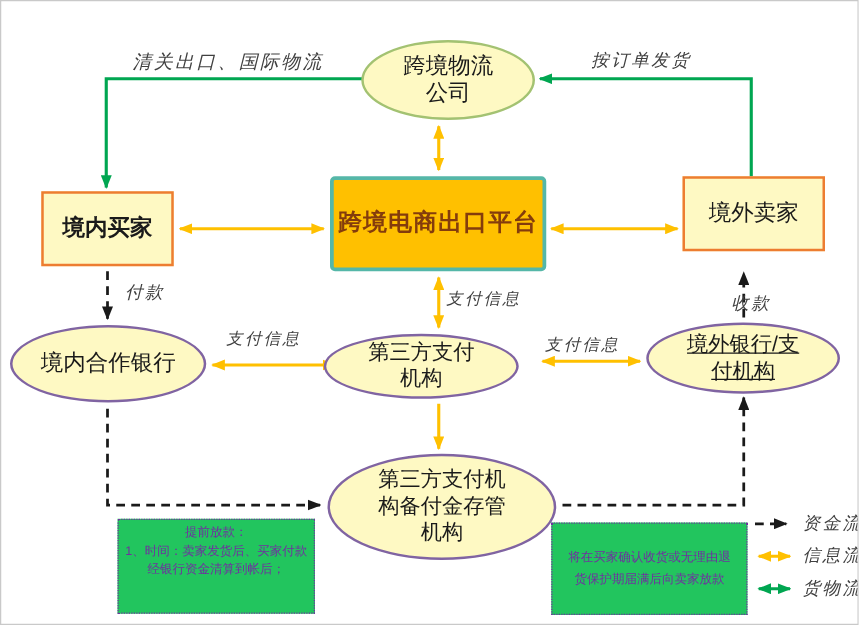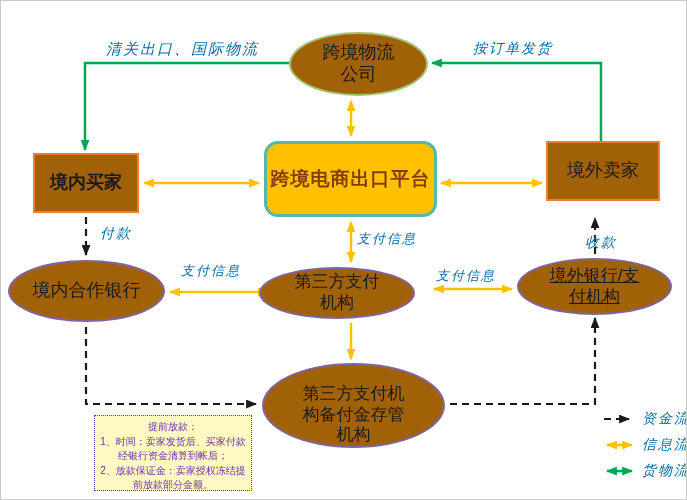--- a/index.html
+++ b/index.html
@@ -4,49 +4,49 @@
 <style>
   html,body{margin:0;padding:0;background:#ffffff;}
   .stage{
     position:relative;width:687px;height:500px;background:#ffffff;
     border:1px solid #c9c9c9;box-sizing:border-box;overflow:hidden;
     font-family:"Liberation Sans",sans-serif;
   }
   .layer{position:absolute;left:0;top:0;width:687px;height:500px;}
   .node{
     position:absolute;display:flex;align-items:center;justify-content:center;
-    text-align:center;box-sizing:border-box;color:#1a1a1a;background:#a16207;
+    text-align:center;box-sizing:border-box;color:#1a1a1a;background:#fef9c3;
     font-family:"Liberation Sans",sans-serif;z-index:2;
   }
   .node .wrap{display:inline-block;line-height:1.22;}
   .ellipse{border-radius:50%;}
   #node-logistics{left:288px;top:31px;width:139px;height:64px;border:2px solid #A3C272;font-size:18px;}
   #node-logistics .wrap{width:80px;}
   #node-platform{
     left:263px;top:140px;width:173px;height:76px;background:#FFC000;
-    border:3px solid #55B7A8;border-radius:14px;color:#843C0C;
+    border:3px solid #55B7A8;border-radius:4px;color:#843C0C;
     font-size:19px;font-weight:bold;letter-spacing:1px;
   }
   #node-buyer{left:32px;top:152px;width:106px;height:60px;border:2.5px solid #ED7D31;font-size:18px;font-weight:bold;}
   #node-seller{left:545px;top:140px;width:114px;height:60px;border:2.5px solid #ED7D31;font-size:18px;}
   #node-bank{left:7px;top:259px;width:157px;height:62px;border:2.5px solid #8064A2;font-size:18px;}
   #node-payment{left:258px;top:266px;width:156px;height:52px;border:2.5px solid #8064A2;font-size:17px;}
   #node-payment .wrap{width:90px;}
   #node-overseas-bank{left:516px;top:257px;width:155px;height:57px;border:2.5px solid #8064A2;font-size:17px;}
   #node-overseas-bank .wrap{width:100px;text-decoration:underline;}
-  #node-reserve{left:261px;top:362px;width:183px;height:85px;border:2.5px solid #8064A2;font-size:17px;align-items:flex-end;}
+  #node-reserve{left:261px;top:362px;width:183px;height:85px;border:2.5px solid #8064A2;font-size:17px;}
   #node-reserve .wrap{width:106px;}
   .note{
     position:absolute;box-sizing:border-box;border:1.5px dotted #7030A0;color:#7030A0;
-    font-size:10px;line-height:1.45;text-align:center;z-index:2;background:#fef9c3;
+    font-size:10px;line-height:1.45;text-align:center;z-index:2;background:#22c55e;
   }
   #note-left{left:93px;top:414px;width:158px;height:76px;padding:4px 5px;}
   #note-right{left:440px;top:417px;width:157px;height:74px;display:flex;align-items:center;justify-content:center;padding:4px 9px;line-height:1.7;}
   .cal{
-    position:absolute;color:#0369a1;font-family:"DejaVu Serif",serif;font-style:italic;
+    position:absolute;color:#404040;font-family:"DejaVu Serif",serif;font-style:italic;
     letter-spacing:2px;white-space:nowrap;z-index:3;
   }
   #lbl-customs{left:105px;top:39px;font-size:15px;}
   #lbl-ship{left:472px;top:39px;font-size:14px;}
   #lbl-pay{left:99px;top:224px;font-size:14px;}
   #lbl-receive{left:584px;top:233px;font-size:14px;}
   #lbl-info-platform{left:356px;top:229px;font-size:13px;}
   #lbl-info-left{left:180px;top:261px;font-size:13px;}
   #lbl-info-right{left:435px;top:266px;font-size:13px;}
   .legend-label{position:absolute;font-size:14px;z-index:3;}
@@ -133,21 +133,23 @@
   <div class="cal" id="lbl-ship">按订单发货</div>
   <div class="cal" id="lbl-pay">付款</div>
   <div class="cal" id="lbl-receive">收款</div>
   <div class="cal" id="lbl-info-platform">支付信息</div>
   <div class="cal" id="lbl-info-left">支付信息</div>
   <div class="cal" id="lbl-info-right">支付信息</div>
 
   <div class="note" id="note-left">
     <div>提前放款：</div>
     <div>1、时间：卖家发货后、买家付款经银行资金清算到帐后；</div>
-    <div>2、放款保证金：卖家授权冻结提前放款部分金额。</div>
   </div>
 
+  <div class="note" id="note-right">
+    <span>将在买家确认收货或无理由退货保护期届满后向卖家放款</span>
+  </div>
 
   <div class="cal legend-label" id="lbl-legend-money">资金流</div>
   <div class="cal legend-label" id="lbl-legend-info">信息流</div>
   <div class="cal legend-label" id="lbl-legend-goods">货物流</div>
 
 </div>
 
 </body></html>

